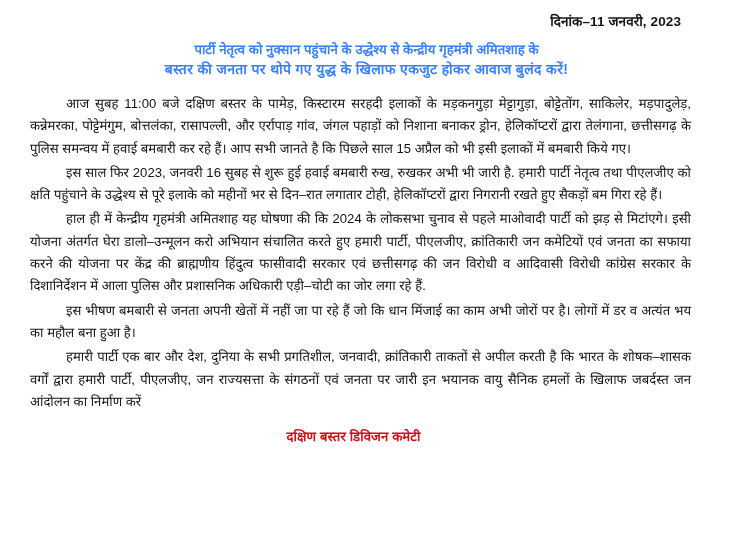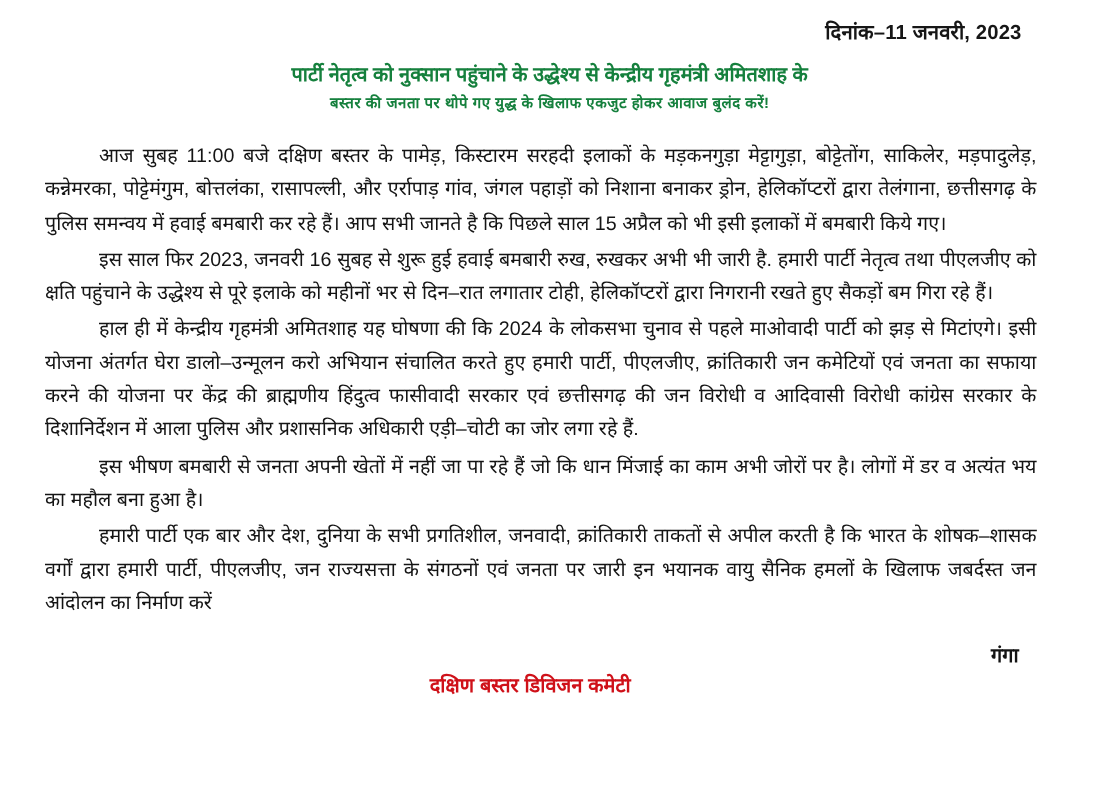--- a/index.html
+++ b/index.html
@@ -31,33 +31,33 @@
     font-weight: bold;
     color: #161616;
     letter-spacing: 0.1px;
     margin-top: 4px;
     margin-bottom: 10px;
   }
 
   
   .headline {
     text-align: center;
-    color: #15803d;
+    color: #3b82f6;
     font-weight: bold;
     font-size: 13.2px;
     line-height: 19.5px;
     letter-spacing: 0.05px;
     margin: 0 14px 14px 14px;
   }
   .headline .hl-line {
     display: block;
     white-space: nowrap;
   }
   .headline .hl-line.l3 {
-    font-size: 10px;
+    font-size: 14px;
     letter-spacing: 0.35px;
   }
 
   
   .body-block {
     margin: 0 14px 0 2px;
   }
   p.para {
     margin: 0 0 2px 0;
     text-align: justify;
@@ -107,17 +107,16 @@
 
   <div class="body-block">
     <p class="para">आज सुबह 11:00 बजे दक्षिण बस्तर के पामेड़, किस्टारम सरहदी इलाकों के मड़कनगुड़ा मेट्टागुड़ा, बोट्टेतोंग, साकिलेर, मड़पादुलेड़, कन्नेमरका, पोट्टेमंगुम, बोत्तलंका, रासापल्ली, और एर्रापाड़ गांव, जंगल पहाड़ों को निशाना बनाकर ड्रोन, हेलिकॉप्टरों द्वारा तेलंगाना, छत्तीसगढ़ के पुलिस समन्वय में हवाई बमबारी कर रहे हैं। आप सभी जानते है कि पिछले साल 15 अप्रैल को भी इसी इलाकों में बमबारी किये गए।</p>
     <p class="para">इस साल फिर 2023, जनवरी 16 सुबह से शुरू हुई हवाई बमबारी रुख, रुखकर अभी भी जारी है. हमारी पार्टी नेतृत्व तथा पीएलजीए को क्षति पहुंचाने के उद्धेश्य से पूरे इलाके को महीनों भर से दिन–रात लगातार टोही, हेलिकॉप्टरों द्वारा निगरानी रखते हुए सैकड़ों बम गिरा रहे हैं।</p>
     <p class="para">हाल ही में केन्द्रीय गृहमंत्री अमितशाह यह घोषणा की कि 2024 के लोकसभा चुनाव से पहले माओवादी पार्टी को झड़ से मिटांएगे। इसी योजना अंतर्गत घेरा डालो–उन्मूलन करो अभियान संचालित करते हुए हमारी पार्टी, पीएलजीए, क्रांतिकारी जन कमेटियों एवं जनता का सफाया करने की योजना पर केंद्र की ब्राह्मणीय हिंदुत्व फासीवादी सरकार एवं छत्तीसगढ़ की जन विरोधी व आदिवासी विरोधी कांग्रेस सरकार के दिशानिर्देशन में आला पुलिस और प्रशासनिक अधिकारी एड़ी–चोटी का जोर लगा रहे हैं.</p>
     <p class="para">इस भीषण बमबारी से जनता अपनी खेतों में नहीं जा पा रहे हैं जो कि धान मिंजाई का काम अभी जोरों पर है। लोगों में डर व अत्यंत भय का महौल बना हुआ है।</p>
     <p class="para">हमारी पार्टी एक बार और देश, दुनिया के सभी प्रगतिशील, जनवादी, क्रांतिकारी ताकतों से अपील करती है कि भारत के शोषक–शासक वर्गों द्वारा हमारी पार्टी, पीएलजीए, जन राज्यसत्ता के संगठनों एवं जनता पर जारी इन भयानक वायु सैनिक हमलों के खिलाफ जबर्दस्त जन आंदोलन का निर्माण करें</p>
   </div>
 
   <div class="signature">
-    <span class="sig-line dark">गंगा</span>
     <span class="sig-line red">दक्षिण बस्तर डिविजन कमेटी</span>
   </div>
 
 </div>
 
 </body></html>

